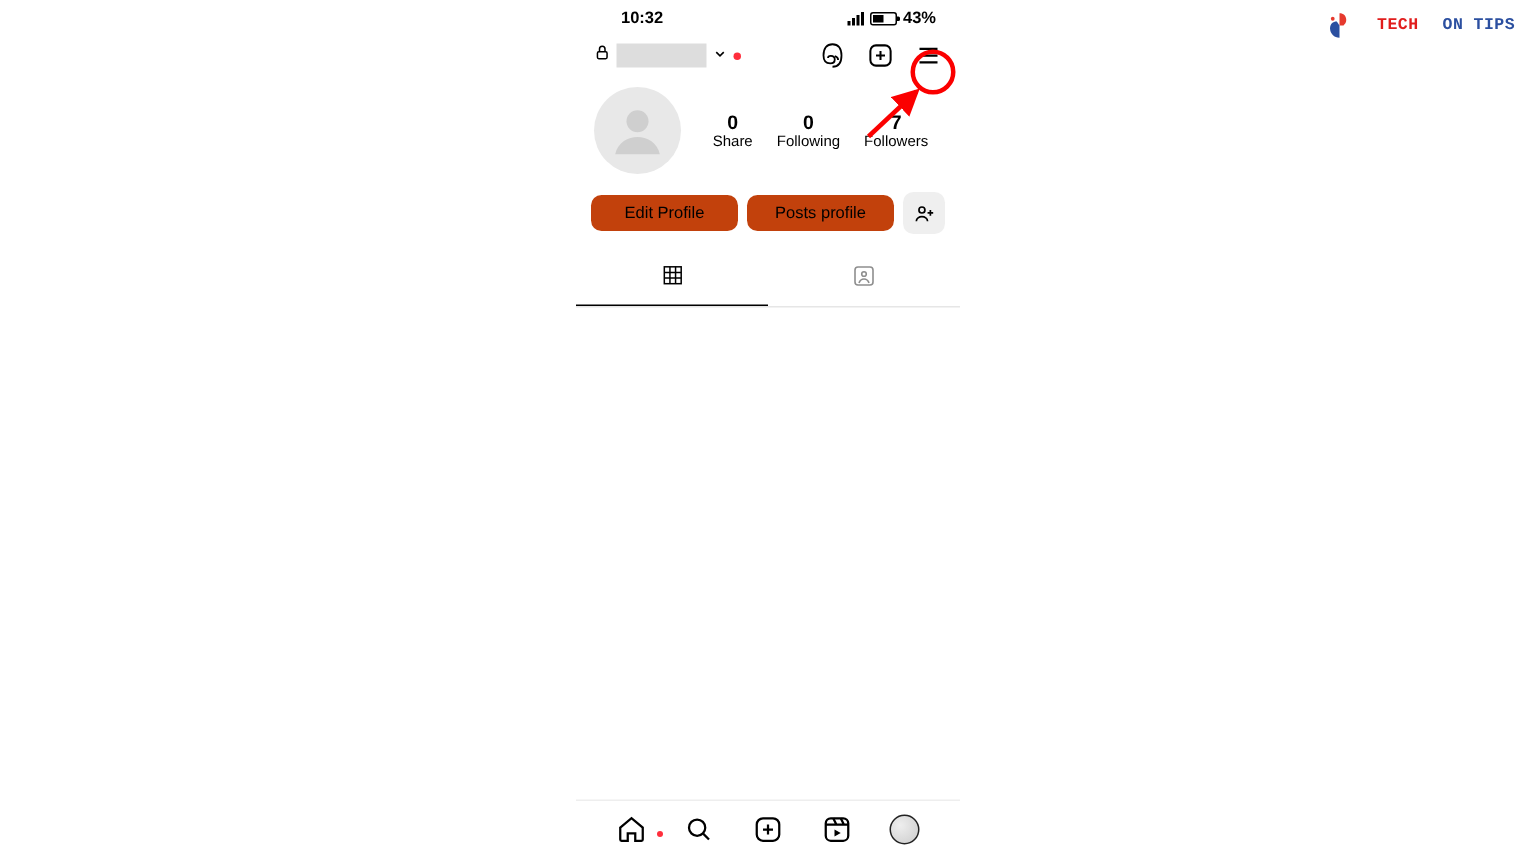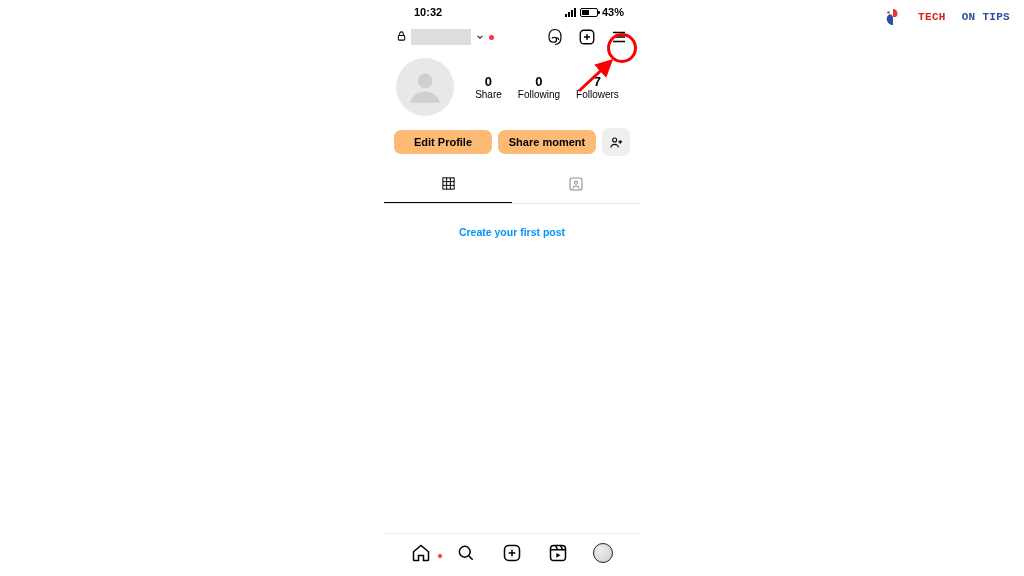--- a/index.html
+++ b/index.html
@@ -107,22 +107,22 @@
     }
     .stats { display:flex; gap: 16px; flex:1; justify-content:center; }
     .stat { text-align:center; }
     .stat-num { font-size: 13px; font-weight: 700; color:#000; }
     .stat-label { font-size: 10px; color:#000; }
 
     .action-row {
       display:flex; gap: 6px; padding: 4px 10px 10px 10px; align-items:center;
     }
     .pill-btn {
-      flex:1; background:#fdba74; border:none; border-radius: 7px; padding: 6px 0;
-      font-size: 11px; font-weight: 700; color:#000;
+      flex:1; background:#c2410c; border:none; border-radius: 7px; padding: 6px 0;
+      font-size: 11px; font-weight: 400; color:#000;
     }
     .add-user-btn {
       width: 28px; height: 28px; background:#efefef; border-radius:7px; border:none;
       display:flex; align-items:center; justify-content:center;
     }
 
     .tabs {
       display:flex; border-bottom: 1px solid #e6e6e6; margin-top: 2px;
     }
     .tab {
@@ -241,21 +241,21 @@
       </div>
       <div class="stat">
         <div class="stat-num">7</div>
         <div class="stat-label">Followers</div>
       </div>
     </div>
   </div>
 
   <div class="action-row">
     <button class="pill-btn">Edit Profile</button>
-    <button class="pill-btn">Share moment</button>
+    <button class="pill-btn">Posts profile</button>
     <button class="add-user-btn">
       <svg width="15" height="15" viewBox="0 0 24 24" fill="none" stroke="#000" stroke-width="1.8">
         <circle cx="9" cy="8" r="3.2"></circle>
         <path d="M3 20c0-3 3-5 6-5s6 2 6 5"></path>
         <path d="M18 8v6M15 11h6"></path>
       </svg>
     </button>
   </div>
 
   <div class="tabs">
@@ -272,21 +272,20 @@
         <svg width="16" height="16" viewBox="0 0 24 24" fill="none" stroke="#8e8e8e" stroke-width="1.6">
           <rect x="3" y="3" width="18" height="18" rx="3"></rect>
           <circle cx="12" cy="10" r="2.3"></circle>
           <path d="M7 19c1-3 3.2-4 5-4s4 1 5 4"></path>
         </svg>
       </span>
     </div>
   </div>
 
   <div class="empty-state">
-    <div class="empty-link">Create your first post</div>
   </div>
 
   <div class="bottom-nav">
     <span class="nav-icon">
       <svg width="20" height="20" viewBox="0 0 24 24" fill="none" stroke="#000" stroke-width="1.8">
         <path d="M3 10.5 12 3l9 7.5V20a1 1 0 0 1-1 1h-5v-6h-6v6H4a1 1 0 0 1-1-1z"></path>
       </svg>
     </span>
     <span class="nav-icon">
       <svg width="20" height="20" viewBox="0 0 24 24" fill="none" stroke="#000" stroke-width="1.8">

